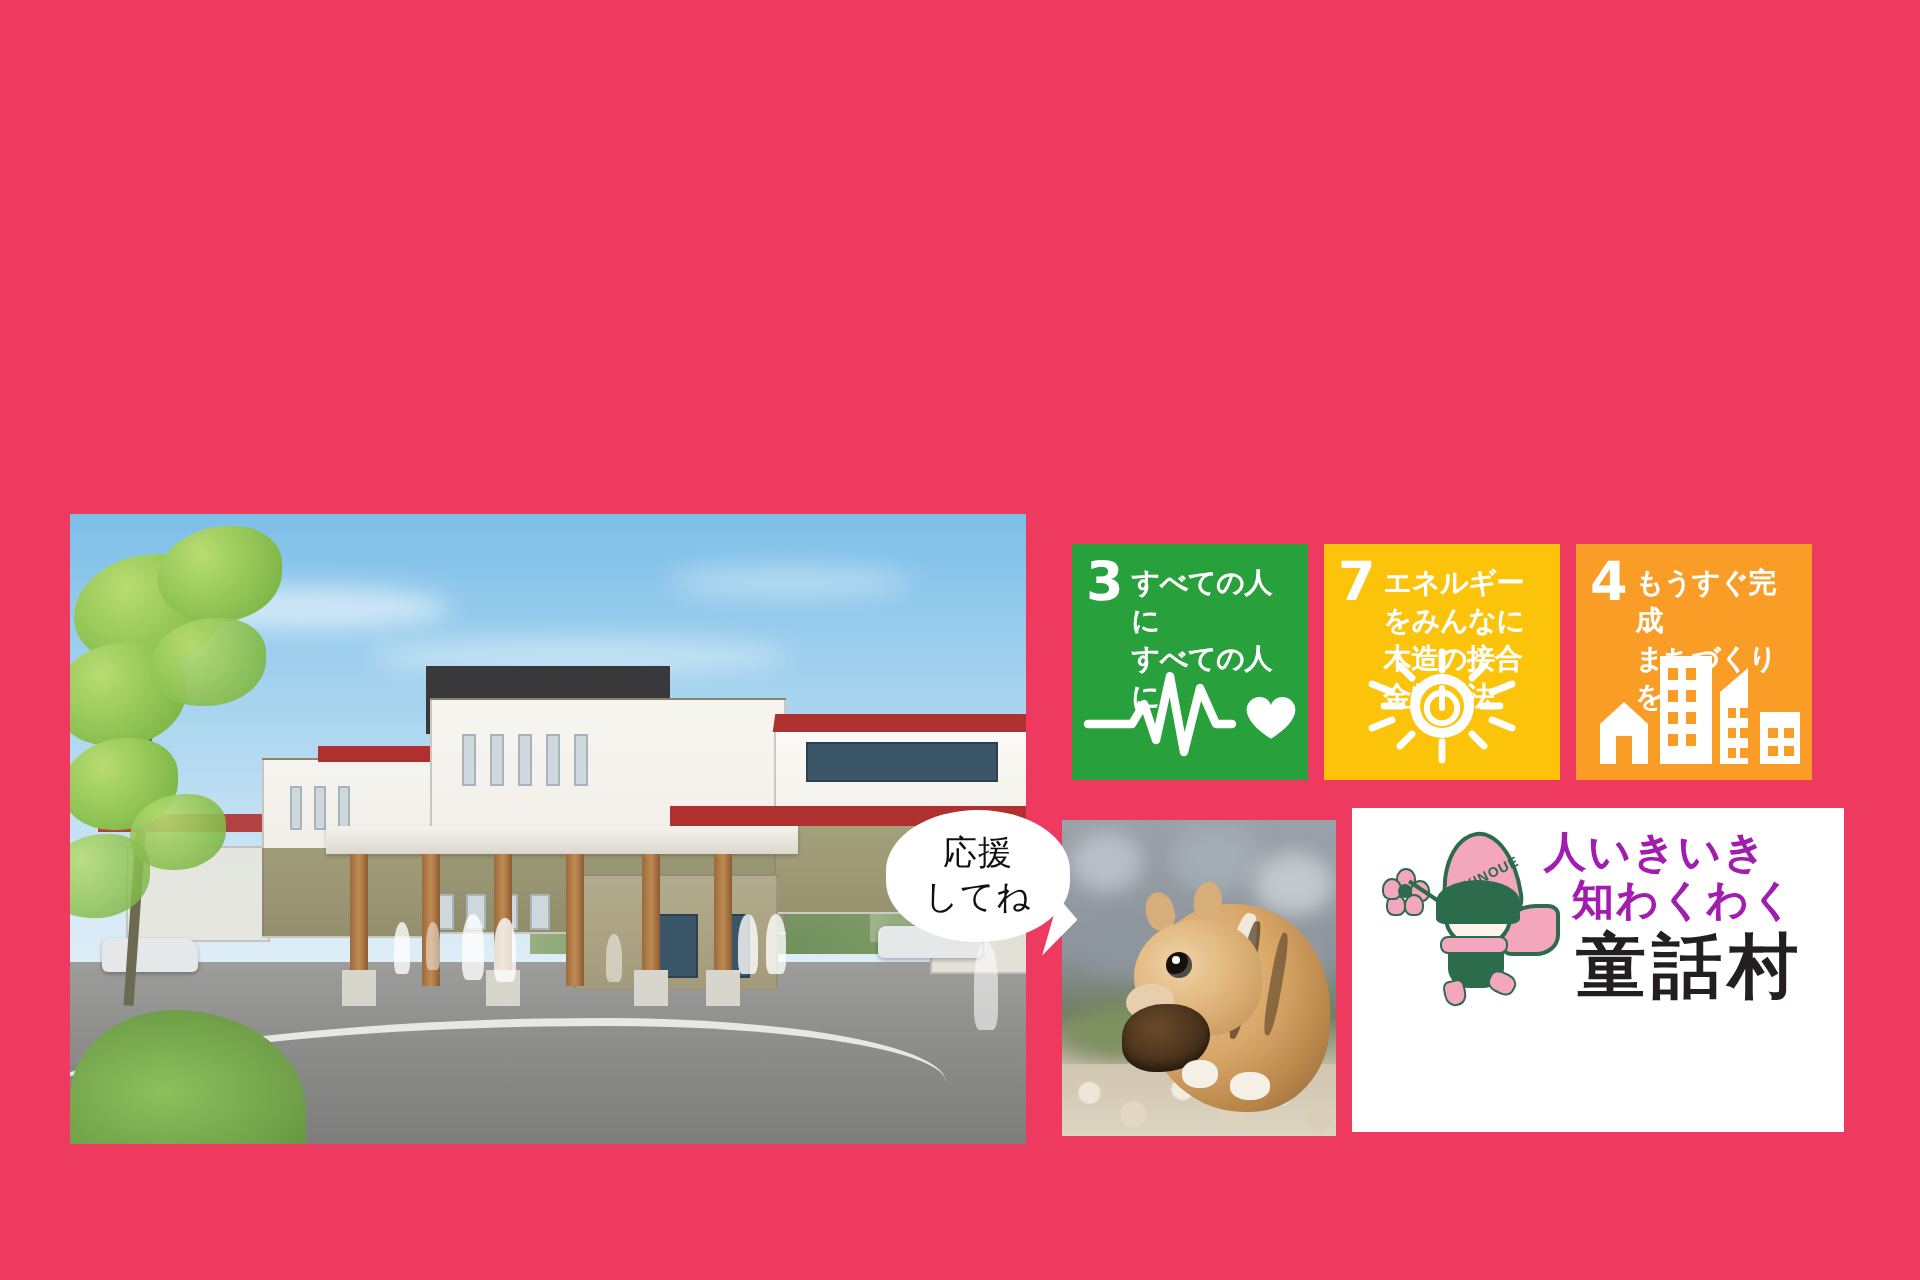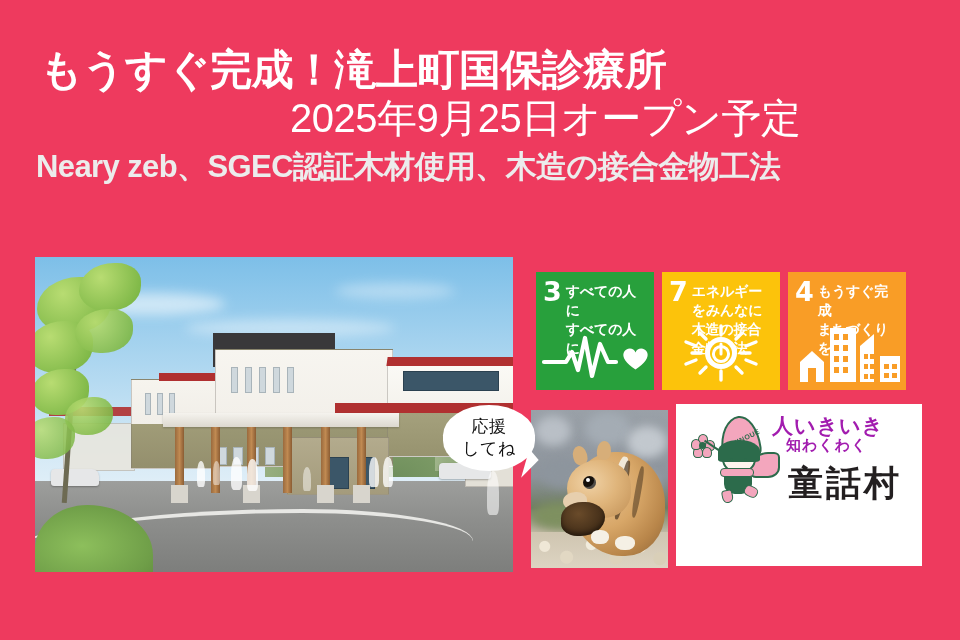--- a/index.html
+++ b/index.html
@@ -295,21 +295,21 @@
   
   .logo-panel {
     position:absolute; left:676px; top:404px; width:246px; height:162px;
     background:#ffffff; overflow:hidden;
   }
   .logo-tag-1, .logo-tag-2 {
     position:absolute; color:#a21caf; font-weight:700;
     letter-spacing:1px; white-space:nowrap;
   }
   .logo-tag-1 { left:96px; top:8px;  font-size:21px; }
-  .logo-tag-2 { left:110px; top:32px; font-size:15px; }
+  .logo-tag-2 { left:110px; top:32px; font-size:21px; }
   .logo-main {
     position:absolute; left:112px; top:56px; font-size:35px;
     color:#231f20; font-weight:700; letter-spacing:3px;
     font-family:"DejaVu Serif",serif; white-space:nowrap;
   }
   .logo-kana {
     position:absolute; left:16px; top:96px; font-size:50px;
     color:#231f20; font-weight:700; letter-spacing:-1px;
     font-family:"DejaVu Serif",serif; white-space:nowrap;
   }
@@ -374,25 +374,20 @@
   .m-flower-core {
     position:absolute; left:7px; top:8px; width:7px; height:7px;
     background:#2c6b4b; border-radius:50%;
   }
 </style>
 </head>
 <body>
 
 <div class="poster">
 
-  <div class="headlines">
-    <div class="hl-1">もうすぐ完成！滝上町国保診療所</div>
-    <div class="hl-2">2025年9月25日オープン予定</div>
-    <div class="hl-3">Neary  zeb、SGEC認証木材使用、木造の接合金物工法</div>
-  </div>
 
   <div class="render-photo">
     <div class="sky"></div>
     <div class="cloud c1"></div>
     <div class="cloud c2"></div>
     <div class="cloud c3"></div>
 
     <div class="hill"></div>
     <div class="hill2"></div>
 

